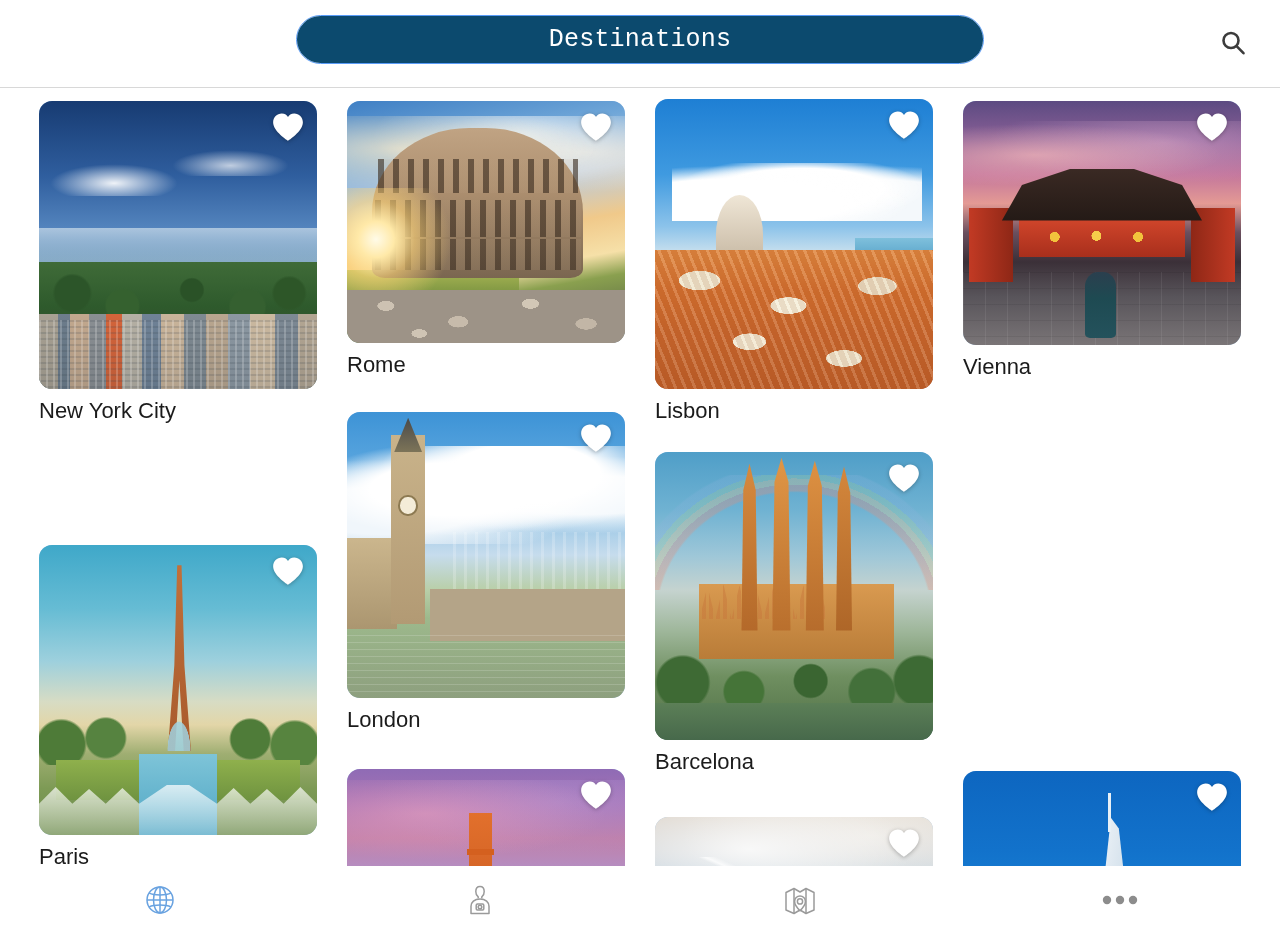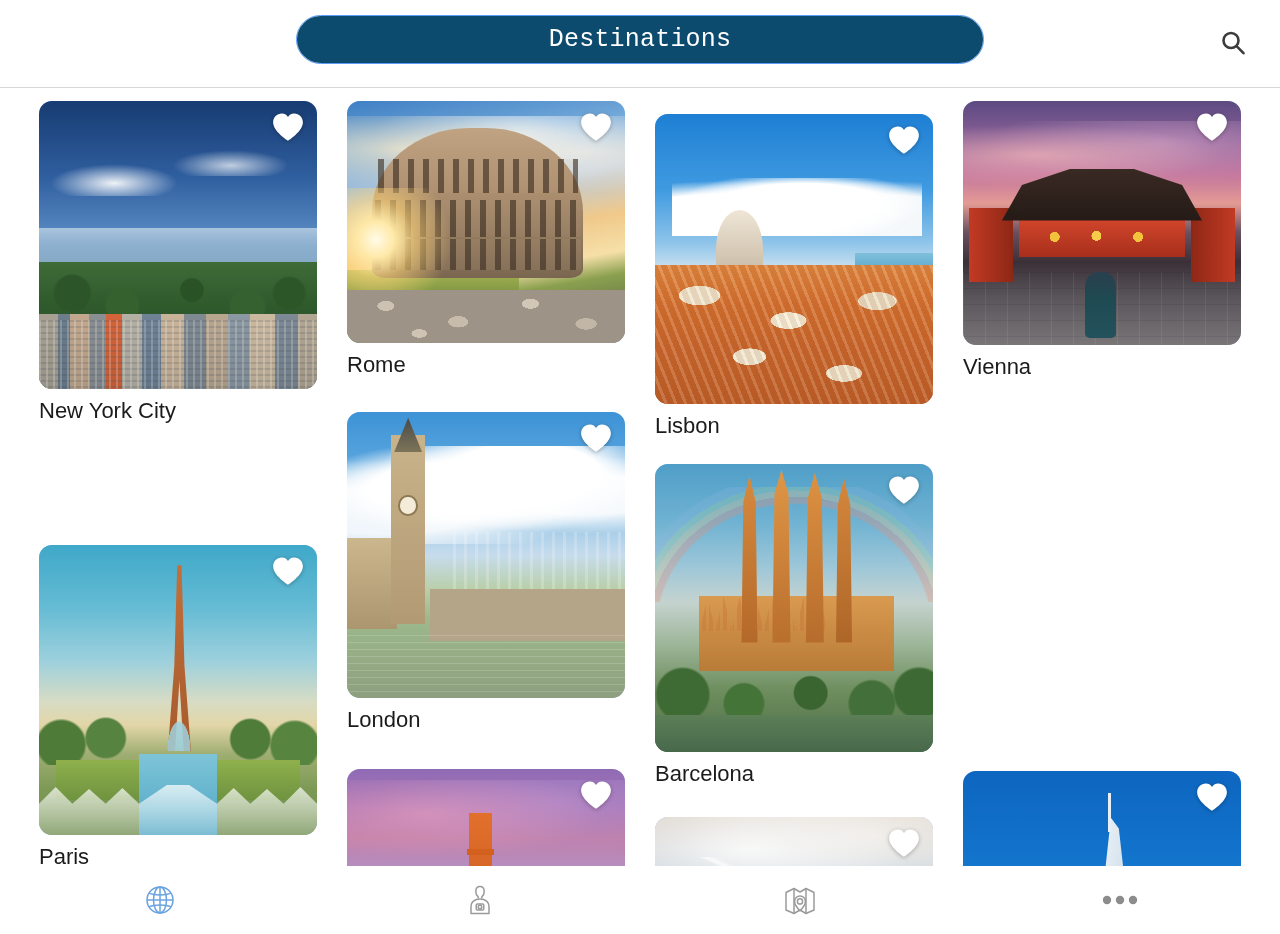--- a/index.html
+++ b/index.html
@@ -456,38 +456,38 @@
           <div class="ph ggb-tower"></div>
         <div class="ph ggb-cross1"></div>
       </div>
       <svg class="heart-btn" viewBox="0 0 32 30">
         <path d="M16 28C16 28 2 19.3 2 10.6 2 5.9 5.7 2.4 10.1 2.4c3 0 5 1.7 5.9 3.2.9-1.5 2.9-3.2 5.9-3.2C26.3 2.4 30 5.9 30 10.6 30 19.3 16 28 16 28z" fill="#ffffff"></path>
       </svg>
     </div>
     <div class="caption"></div>
   </div>
 
-  <div class="card" style="left:655px; top:26px;">
+  <div class="card" style="left:655px; top:11px;">
     <div class="thumb" style="height:290px;">
       <div class="photo">
         <div class="ph lis-sky"></div>
           <div class="ph lis-cloud"></div>
           <div class="ph lis-sea"></div>
         <div class="ph lis-dome"></div>
           <div class="ph lis-roofs"></div>
           <div class="ph lis-tiles"></div>
       </div>
       <svg class="heart-btn" viewBox="0 0 32 30">
         <path d="M16 28C16 28 2 19.3 2 10.6 2 5.9 5.7 2.4 10.1 2.4c3 0 5 1.7 5.9 3.2.9-1.5 2.9-3.2 5.9-3.2C26.3 2.4 30 5.9 30 10.6 30 19.3 16 28 16 28z" fill="#ffffff"></path>
       </svg>
     </div>
     <div class="caption">Lisbon</div>
   </div>
 
-  <div class="card" style="left:655px; top:376px;">
+  <div class="card" style="left:655px; top:364px;">
     <div class="thumb" style="height:288px;">
       <div class="photo">
         <div class="ph bcn-sky"></div>
           <div class="ph bcn-rbow"></div>
           <div class="ph bcn-base"></div>
         <div class="ph bcn-spikes"></div>
           <div class="ph bcn-t1"></div>
           <div class="ph bcn-t2"></div>
         <div class="ph bcn-t3"></div>
           <div class="ph bcn-t4"></div>

